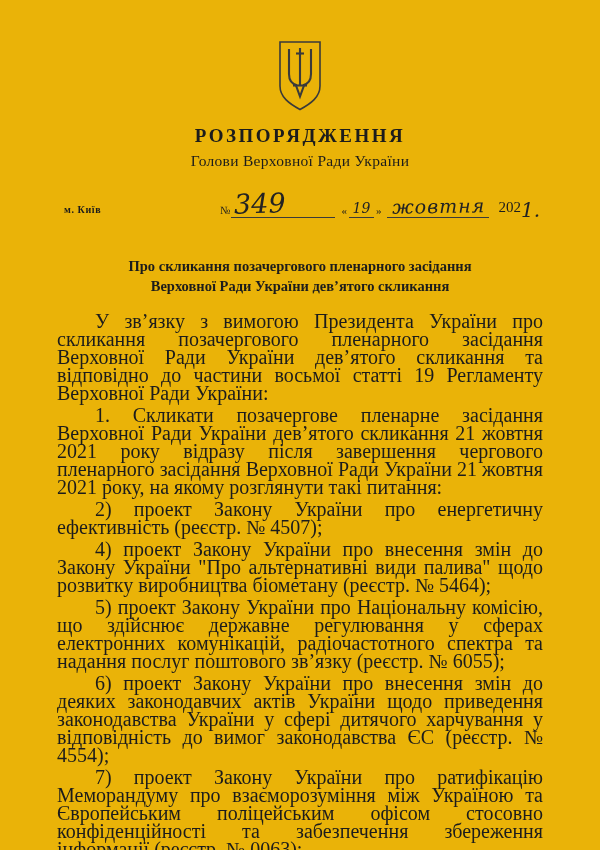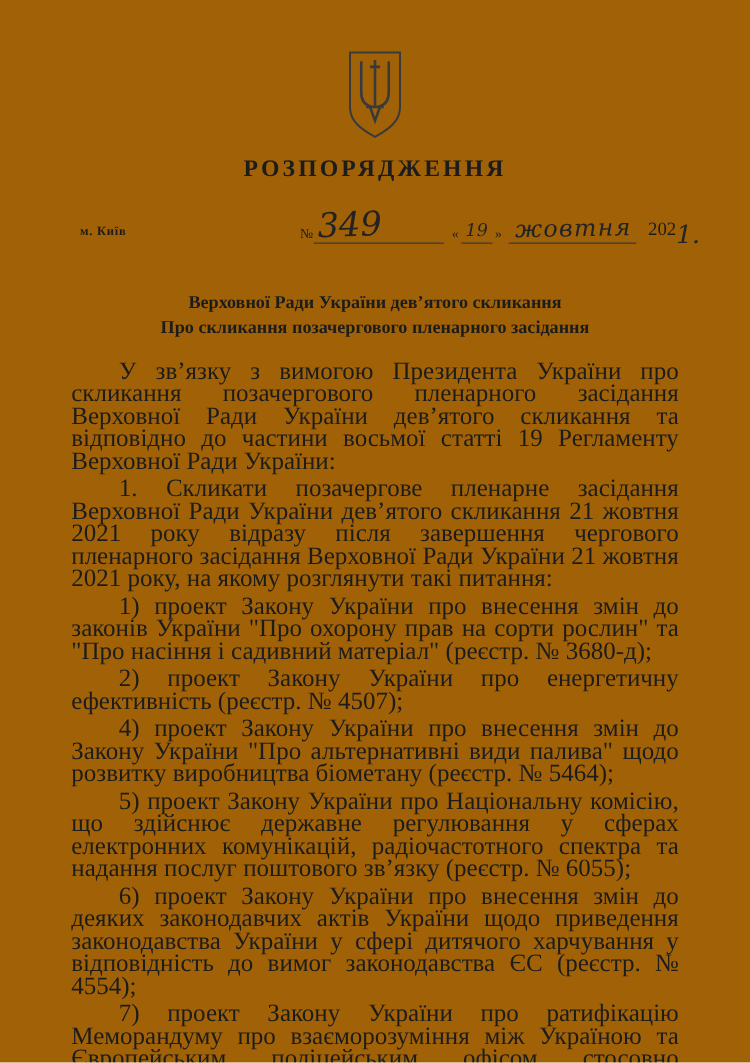--- a/index.html
+++ b/index.html
@@ -1,21 +1,21 @@
 <!DOCTYPE html>
 <html><head>
 <meta charset="utf-8">
 <style>
   html, body { margin: 0; padding: 0; background: #ffffff; }
   .page {
     position: relative;
     width: 600px;
     height: 850px;
     margin: 0 auto;
-    background: #a16207;
+    background: #eab308;
     overflow: hidden;
     font-family: "Liberation Serif", serif;
     color: #1c1c1c;
   }
   .emblem { display: block; margin: 40px auto 0; }
   .doctype {
     margin-top: 12px;
     text-align: center;
     font-weight: bold;
     font-size: 19px;
@@ -23,25 +23,25 @@
     line-height: 23px;
   }
   .issuer {
     margin-top: 4px;
     text-align: center;
     font-size: 15.5px;
     letter-spacing: 0.3px;
     line-height: 20px;
   }
   .meta-row {
-    margin: 22px 40px 0 64px;
+    margin: 22px 60px 0 64px;
     height: 27px;
     display: flex;
     justify-content: space-between;
-    align-items: center;
+    align-items: flex-start;
   }
   .place {
     font-size: 10px;
     font-weight: bold;
     letter-spacing: 0.6px;
     align-self: center;
     padding-top: 6px;
   }
   .numdate { display: flex; align-items: flex-end; white-space: nowrap; }
   .no-sign { font-size: 11px; padding-bottom: 2px; margin-right: 1px; }
@@ -93,45 +93,45 @@
       <path d="M40,9 V34 C40,41 37,44 32,45.2"></path>
       <path d="M29,8 V45"></path>
       <path d="M25,13.5 H33"></path>
       <path d="M22,45.5 H36"></path>
       <path d="M25,45.5 L29,56.5 L33,45.5"></path>
     </g>
   </svg>
 
   <div class="doctype">РОЗПОРЯДЖЕННЯ</div>
 
+  <div class="issuer">Голови Верховної Ради України</div>
 
   <div class="meta-row">
     <span class="place">м. Київ</span>
 
     <span class="numdate">
       <span class="no-sign">№</span>
       <span class="slot slot-num"><span class="hand hand-num">349</span></span>
       <span class="quote">«</span>
       <span class="slot slot-day"><span class="hand hand-day">19</span></span>
       <span class="quote close">»</span>
       <span class="slot slot-month"><span class="hand hand-month">жовтня</span></span>
       <span class="year">202</span>
       <span class="hand hand-year">1.</span>
     </span>
   </div>
 
   <div class="title">
+    <div>Про скликання позачергового пленарного засідання</div>
     <div>Верховної Ради України дев’ятого скликання</div>
-    <div>Про скликання позачергового пленарного засідання</div>
   </div>
 
   <div class="docbody">
     <p class="para">У зв’язку з вимогою Президента України про скликання позачергового пленарного засідання Верховної Ради України дев’ятого скликання та відповідно до частини восьмої статті 19 Регламенту Верховної Ради України:</p>
     <p class="para">1. Скликати позачергове пленарне засідання Верховної Ради України дев’ятого скликання 21 жовтня 2021 року відразу після завершення чергового пленарного засідання Верховної Ради України 21 жовтня 2021 року, на якому розглянути такі питання:</p>
-    <p class="para">1) проект Закону України про внесення змін до законів України "Про охорону прав на сорти рослин" та "Про насіння і садивний матеріал" (реєстр. № 3680-д);</p>
     <p class="para">2) проект Закону України про енергетичну ефективність (реєстр. № 4507);</p>
     <p class="para">4) проект Закону України про внесення змін до Закону України "Про альтернативні види палива" щодо розвитку виробництва біометану (реєстр. № 5464);</p>
     <p class="para">5) проект Закону України про Національну комісію, що здійснює державне регулювання у сферах електронних комунікацій, радіочастотного спектра та надання послуг поштового зв’язку (реєстр. № 6055);</p>
     <p class="para">6) проект Закону України про внесення змін до деяких законодавчих актів України щодо приведення законодавства України у сфері дитячого харчування у відповідність до вимог законодавства ЄС (реєстр. № 4554);</p>
     <p class="para">7) проект Закону України про ратифікацію Меморандуму про взаєморозуміння між Україною та Європейським поліцейським офісом стосовно конфіденційності та забезпечення збереження інформації (реєстр. № 0063);</p>
   </div>
 
 </div>
 
 </body></html>

